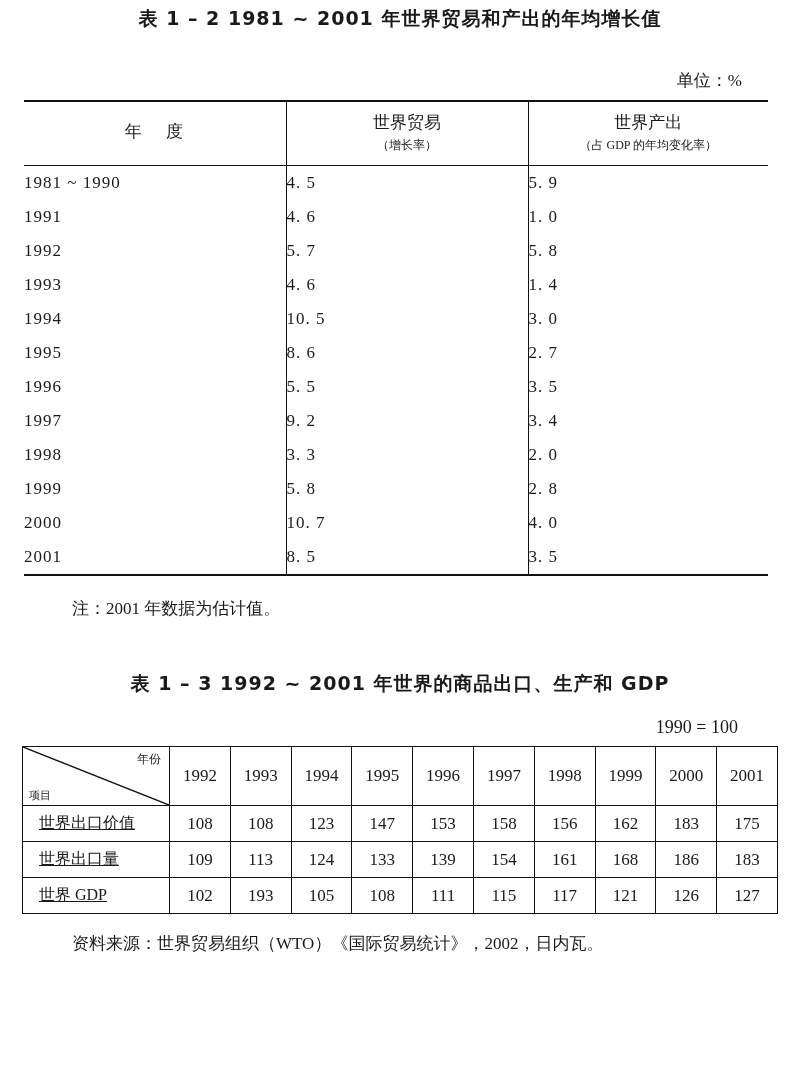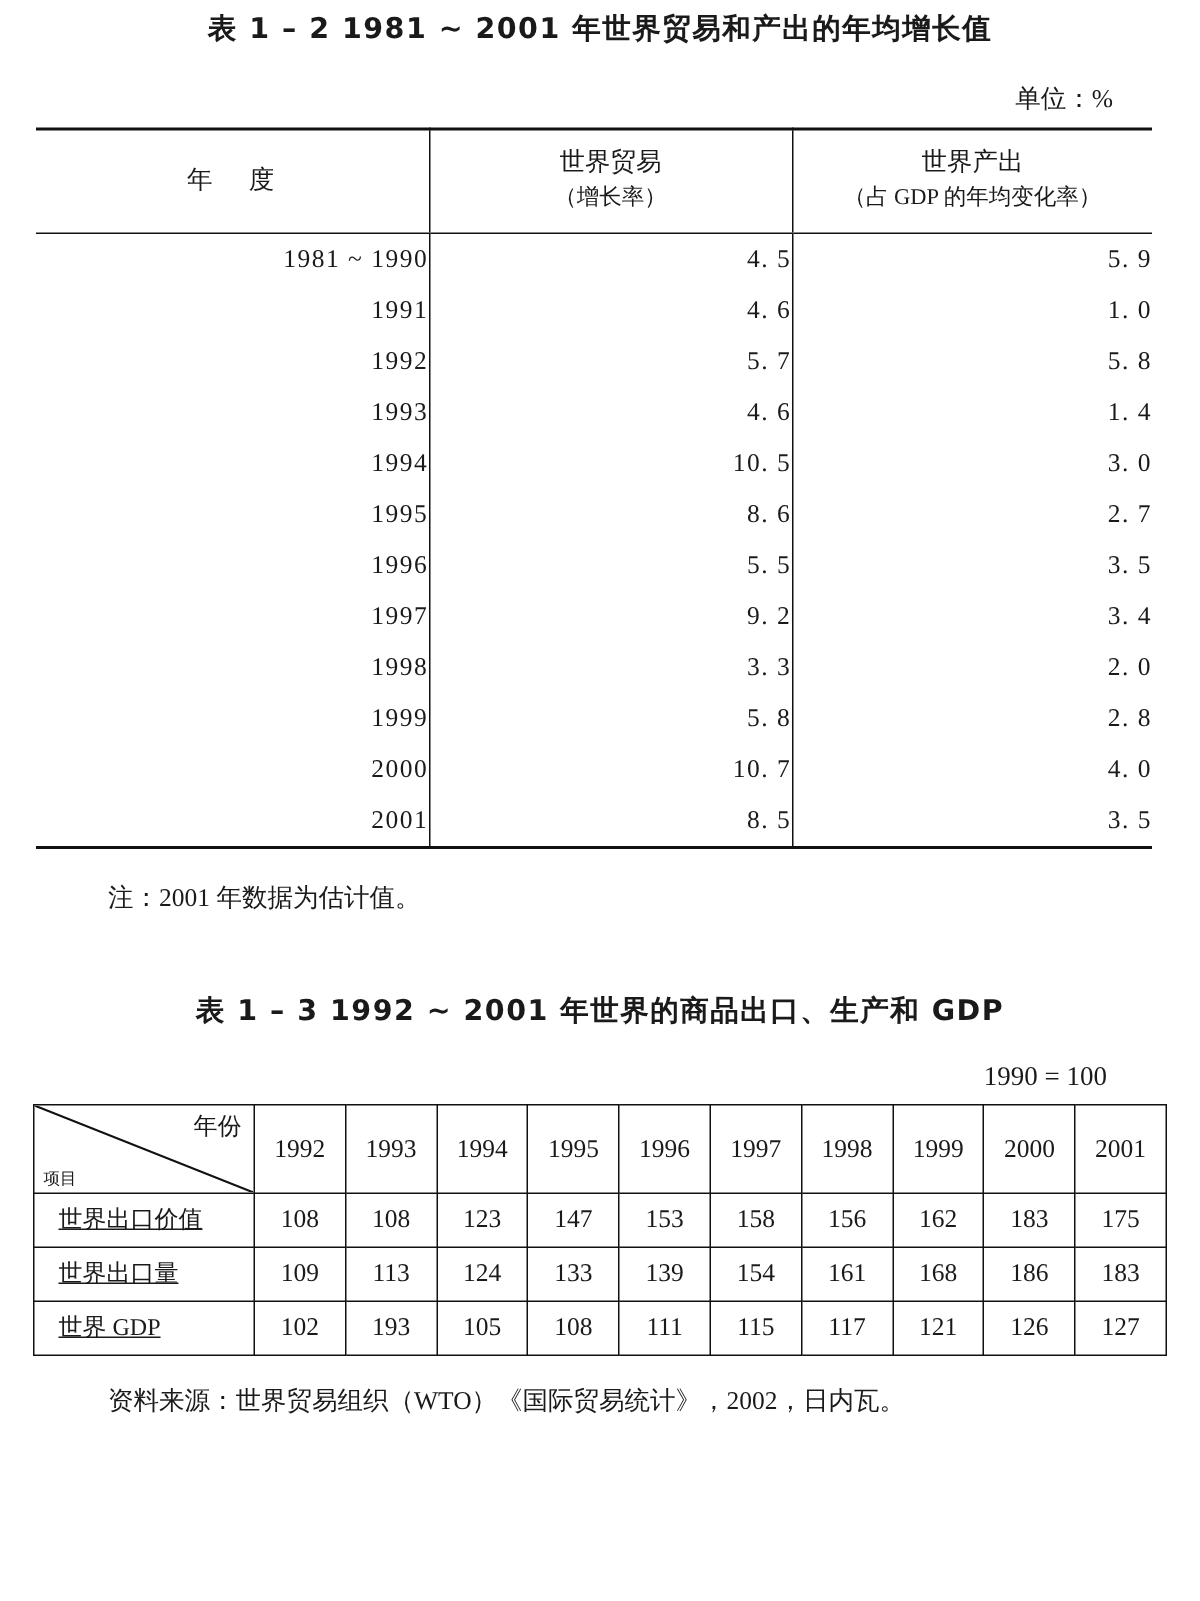--- a/index.html
+++ b/index.html
@@ -29,21 +29,21 @@
     font-size: 19px;
     font-weight: bold;
     letter-spacing: 1px;
     margin: 4px 0 0 0;
     padding-top: 2px;
     font-family: "DejaVu Sans", "Liberation Sans", sans-serif;
   }
   .unit-line {
     text-align: right;
     font-size: 17px;
-    margin: 22px 58px 8px 0;
+    margin: 37px 58px 8px 0;
   }
 
   table.grid {
     border-collapse: collapse;
     margin: 0 auto;
     font-size: 17px;
   }
 
   
   #table12 {
@@ -62,29 +62,29 @@
     border-bottom: 1.4px solid #111;
     padding: 8px 0 10px 0;
     text-align: center;
     vertical-align: middle;
     line-height: 1.55;
   }
   #table12 .vline {
     border-left: 1.4px solid #111;
   }
   #table12 tbody td {
-    text-align: right;
+    text-align: left;
     padding: 7px 0 7px 0;
     letter-spacing: 1px;
   }
   #table12 col.c1 { width: 262px; }
   #table12 col.c2 { width: 242px; }
   #table12 col.c3 { width: 240px; }
 
-  .hdr-sub { font-size: 15px; }
+  .hdr-sub { font-size: 12px; }
   .year-head {
     letter-spacing: 10px;
     padding-left: 8px;
     text-align: center;
   }
 
   .notes {
     margin: 16px 0 0 72px;
     font-size: 17px;
     line-height: 1.95;
@@ -133,21 +133,21 @@
   }
   #table13 .corner .diag {
     position: absolute;
     left: 0; top: 0;
     width: 100%; height: 100%;
   }
   #table13 .corner .ylabel {
     position: absolute;
     right: 8px;
     top: 4px;
-    font-size: 16px;
+    font-size: 12px;
   }
   #table13 .corner .ilabel {
     position: absolute;
     left: 6px;
     bottom: 2px;
     font-size: 11px;
   }
   .src-line {
     margin: 18px 0 0 72px;
     font-size: 17px;

